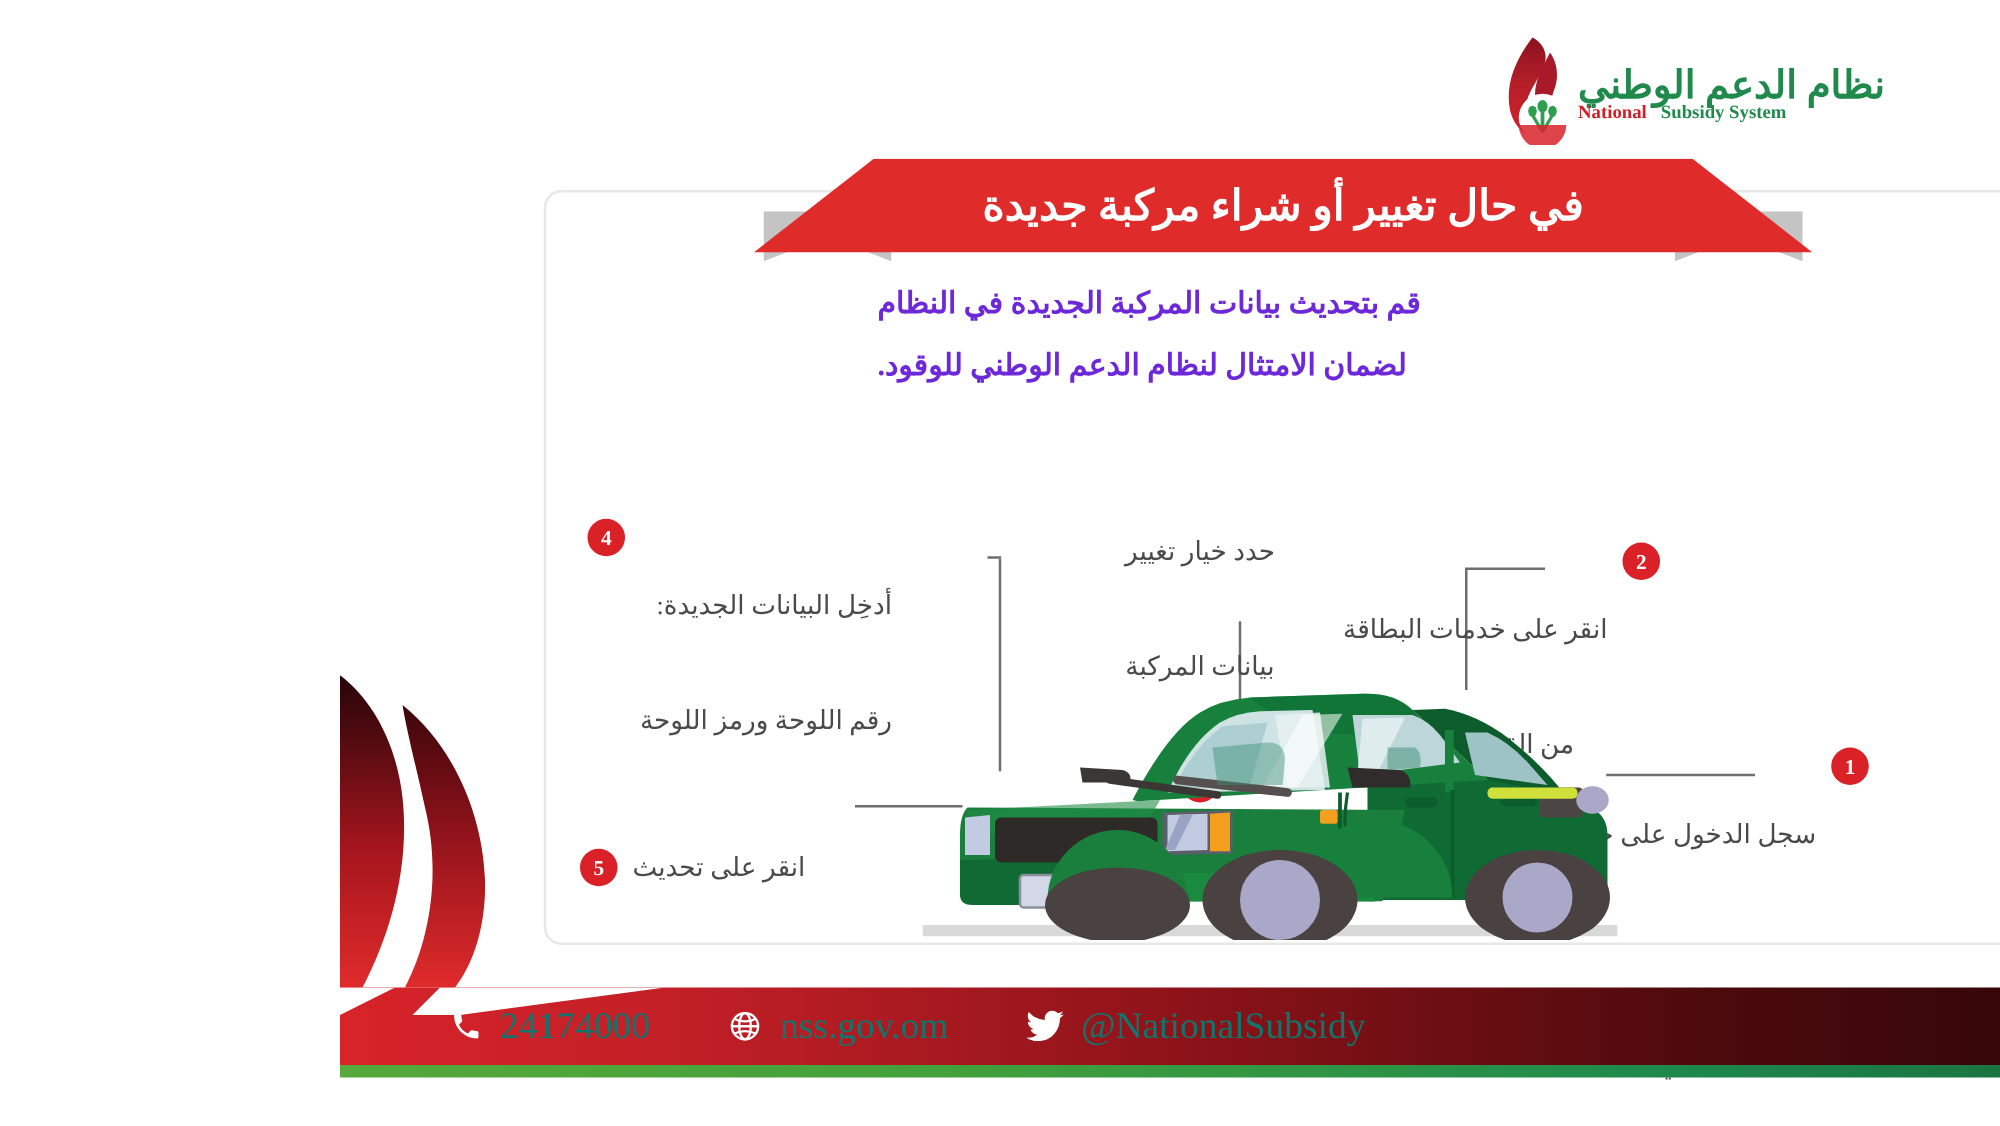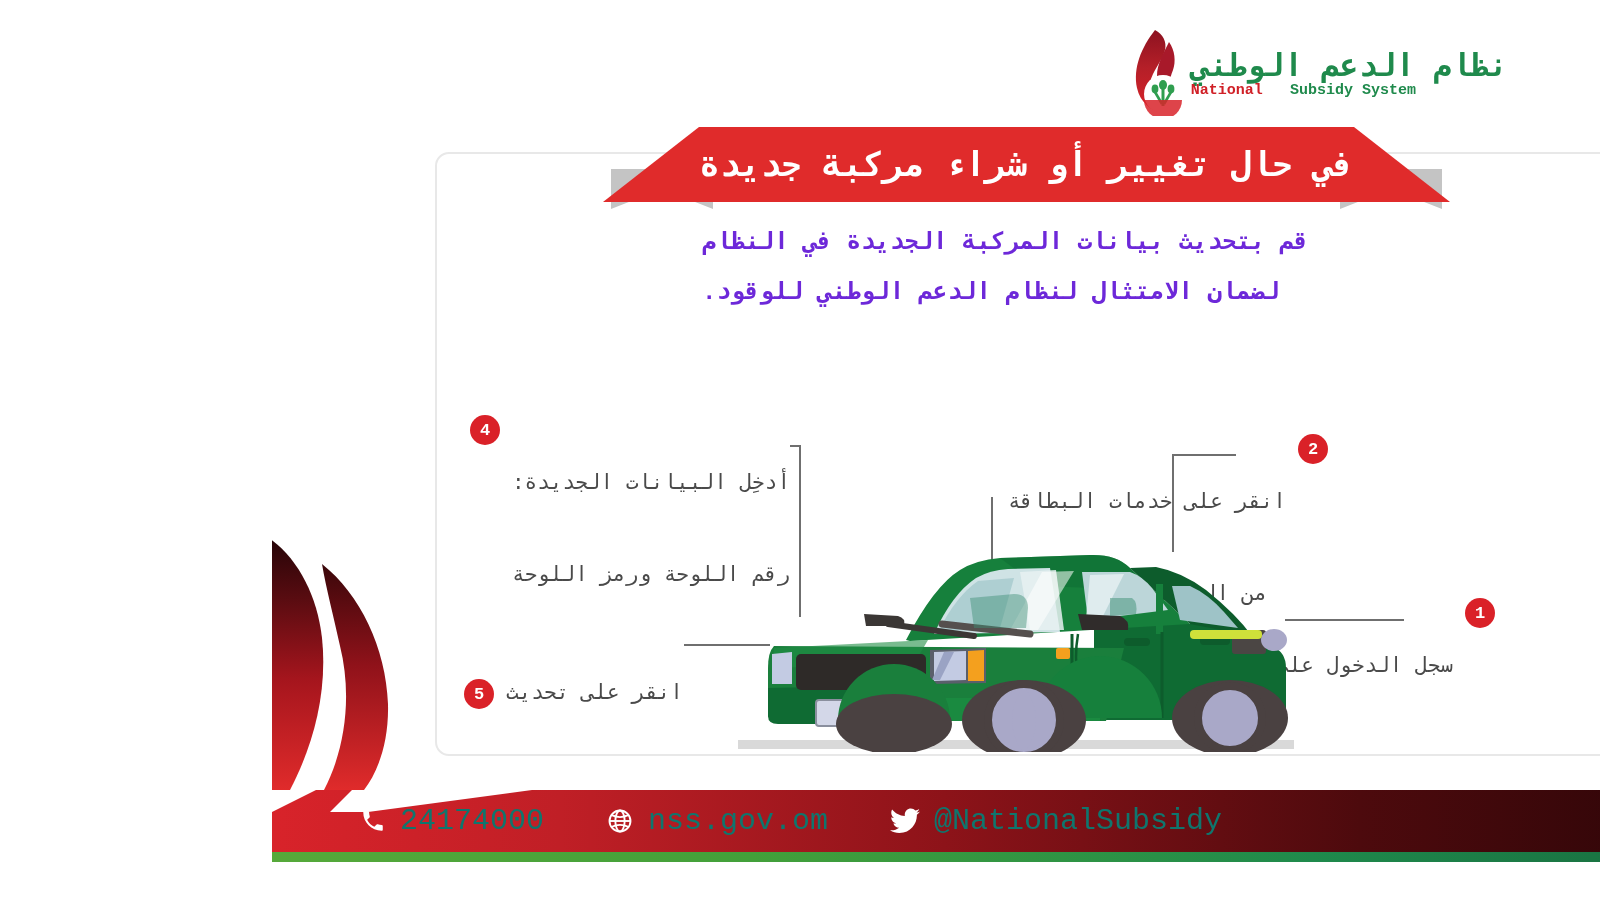--- a/index.html
+++ b/index.html
@@ -6,21 +6,21 @@
     margin: 0;
     padding: 0;
     background: #ffffff;
   }
   #stage {
     position: relative;
     width: 1328px;
     height: 901px;
     background: #ffffff;
     overflow: hidden;
-    font-family: Liberation Mono, monospace;
+    font-family: Liberation Serif, serif;
   }
 
   
   #logo {
     position: absolute;
     top: 28px;
     right: 92px;
     display: flex;
     align-items: center;
     gap: 8px;
@@ -297,20 +297,27 @@
   </div>
 
   <div class="step" id="step2">
     <div class="badge">2</div>
     <div class="step-text">
       <div>انقر على خدمات البطاقة</div>
       <div>من القائمة الجانبية</div>
     </div>
   </div>
 
+  <div class="step" id="step3">
+    <div class="step-text">
+      <div>حدد خيار تغيير</div>
+      <div>بيانات المركبة</div>
+    </div>
+    <div class="badge">3</div>
+  </div>
 
   <div class="step" id="step4">
     <div class="badge">4</div>
     <div class="step-text rt">
       <div>أدخِل البيانات الجديدة:</div>
       <div>رقم اللوحة ورمز اللوحة</div>
     </div>
   </div>
 
   <div class="step" id="step5">

